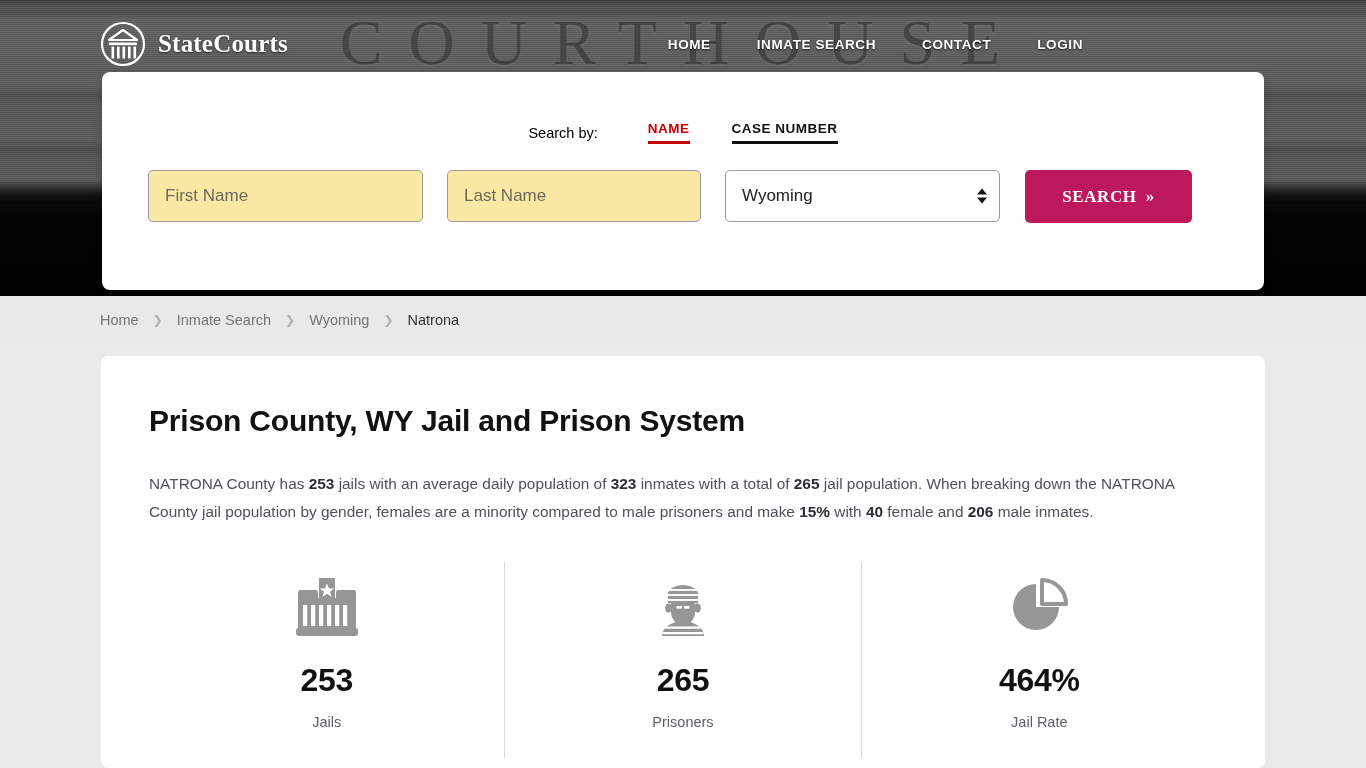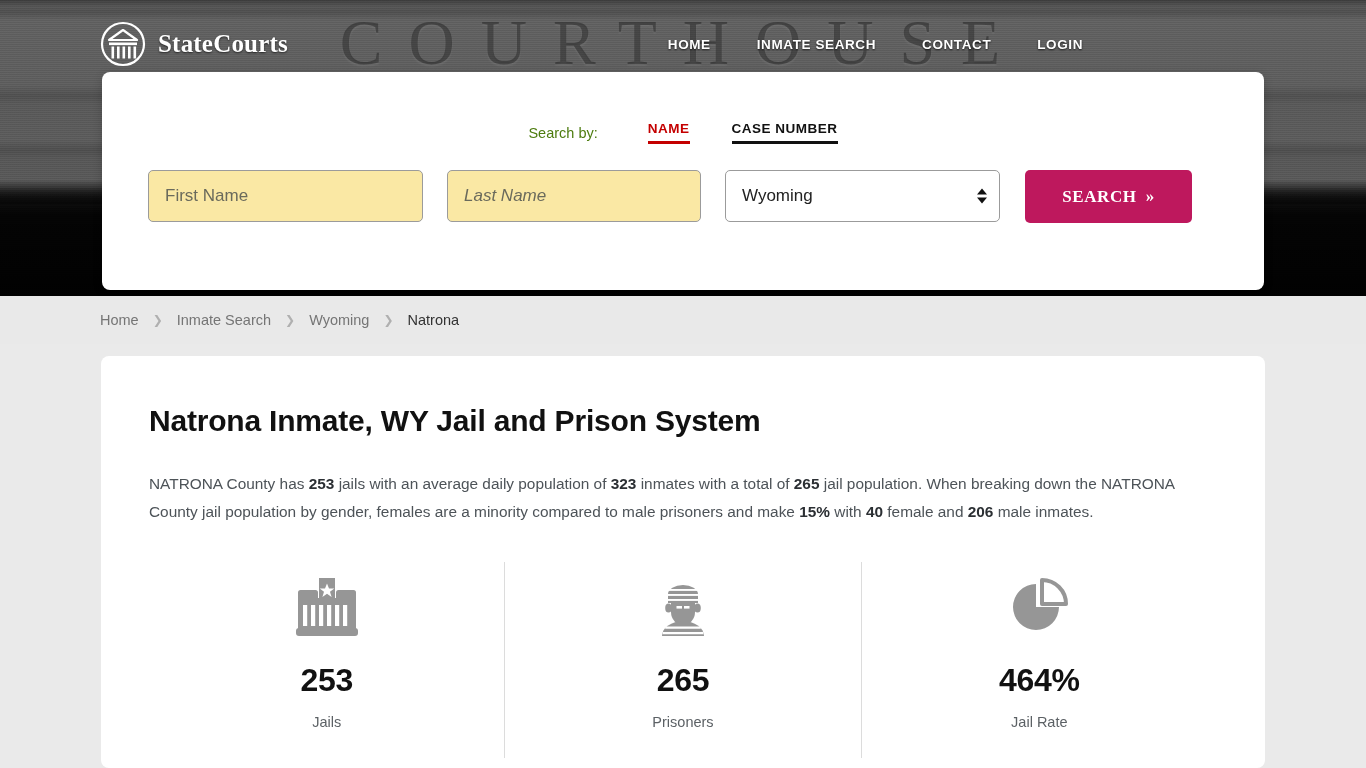--- a/index.html
+++ b/index.html
@@ -115,21 +115,21 @@
     color: #111111;
     letter-spacing: -0.2px;
   }
   .searchby-row {
     display: flex; align-items: flex-end; justify-content: center;
     gap: 0;
     margin-top: 23px;
   }
   .searchby-label {
     font-size: 14.5px;
-    color: #4d7c0f;
+    color: #000000;
     margin-right: 50px;
     padding-bottom: 3px;
   }
   .tab {
     font-size: 13.5px;
     font-weight: bold;
     letter-spacing: 0.5px;
     padding-bottom: 5px;
     cursor: pointer;
   }
@@ -153,21 +153,21 @@
     border-radius: 5px;
     background: #fae8a4;
     font-family: "Liberation Sans", sans-serif;
     font-size: 17px;
     color: #5a5a4a;
     padding: 0 16px;
     outline: none;
   }
   .field::placeholder { color: #6a6a5c; opacity: 1; }
   .field-first { width: 275px; }
-  .field-last  { width: 254px; font-style: italic; }
+  .field-last  { width: 254px; }
   .select-wrap {
     position: relative;
     width: 275px; height: 52px;
   }
   .select-box {
     width: 275px; height: 52px;
     border: 1px solid #9b9b9b;
     border-radius: 5px;
     background: #ffffff;
     font-size: 17px;
@@ -334,21 +334,21 @@
   <span class="crumb-sep">❯</span>
   <a class="crumb" href="#">Inmate Search</a>
   <span class="crumb-sep">❯</span>
   <a class="crumb" href="#">Wyoming</a>
   <span class="crumb-sep">❯</span>
   <span class="crumb crumb-active">Natrona</span>
 </div>
 
 <div class="page">
   <div class="content-card">
-    <h1 class="content-title">Natrona Inmate, WY Jail and Prison System</h1>
+    <h1 class="content-title">Prison County, WY Jail and Prison System</h1>
 
     <p class="content-para">
       <span>NATRONA County has </span><b>253</b><span> jails with an average daily population of </span><b>323</b><span> inmates with a total of </span><b>265</b><span> jail population. When breaking down the NATRONA County jail population by gender, females are a minority compared to male prisoners and make </span><b>15%</b><span> with </span><b>40</b><span> female and </span><b>206</b><span> male inmates.</span>
     </p>
 
     <div class="stats">
 
       <div class="stat">
         <span class="stat-icon">
           <svg width="66" height="62" viewBox="0 0 66 62">

